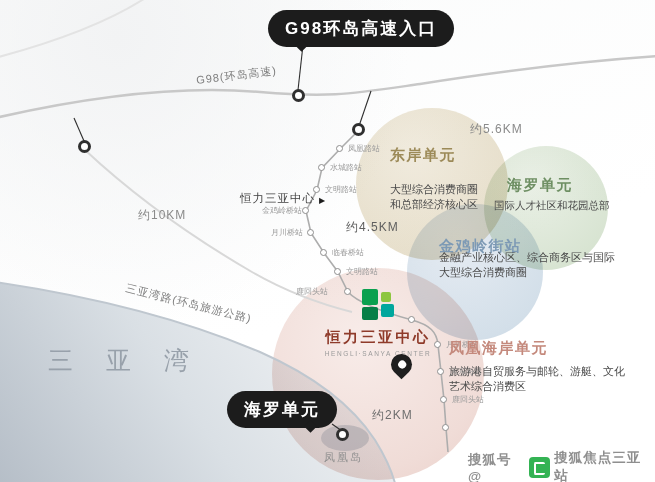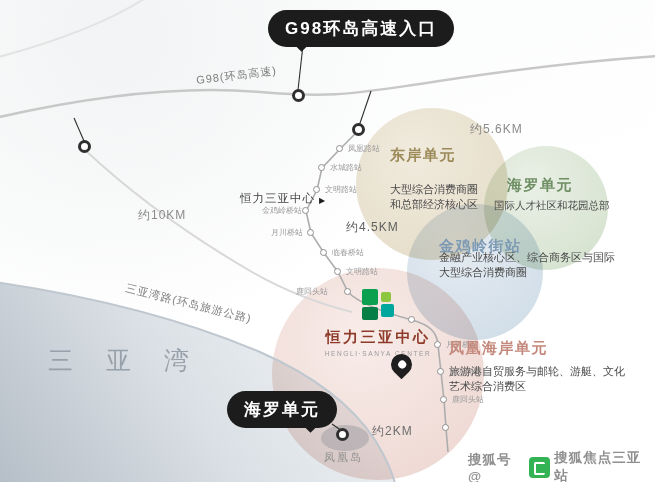--- a/index.html
+++ b/index.html
@@ -147,21 +147,21 @@
   <div class="roadlabel z3" style="left:196px;top:68px;transform:rotate(-7deg)">G98(环岛高速)</div>
   <div class="roadlabel z3" style="left:124px;top:296px;transform:rotate(14deg)">三亚湾路(环岛旅游公路)</div>
   <div class="tramlabel z3" style="left:240px;top:191px">
     <span>恒力三亚中心</span>
     <span class="tram-arrow"></span>
   </div>
 
   <div class="dist z3" style="left:138px;top:207px">约10KM</div>
   <div class="dist z3" style="left:470px;top:121px">约5.6KM</div>
   <div class="dist z3" style="left:346px;top:219px;color:#5f5f5f;font-weight:400">约4.5KM</div>
-  <div class="dist z3" style="left:372px;top:423px;color:#6e6e6e">约2KM</div>
+  <div class="dist z3" style="left:372px;top:407px;color:#6e6e6e">约2KM</div>
 
   <div class="u-title t-dongan z3" style="left:390px;top:146px">东岸单元</div>
   <div class="u-desc z3" style="left:390px;top:182px">
     <div>大型综合消费商圈</div>
     <div>和总部经济核心区</div>
   </div>
 
   <div class="u-title t-hailuo z3" style="left:507px;top:176px">海罗单元</div>
   <div class="u-desc z3" style="left:494px;top:198px;font-size:10.5px">
     <div>国际人才社区和花园总部</div>

